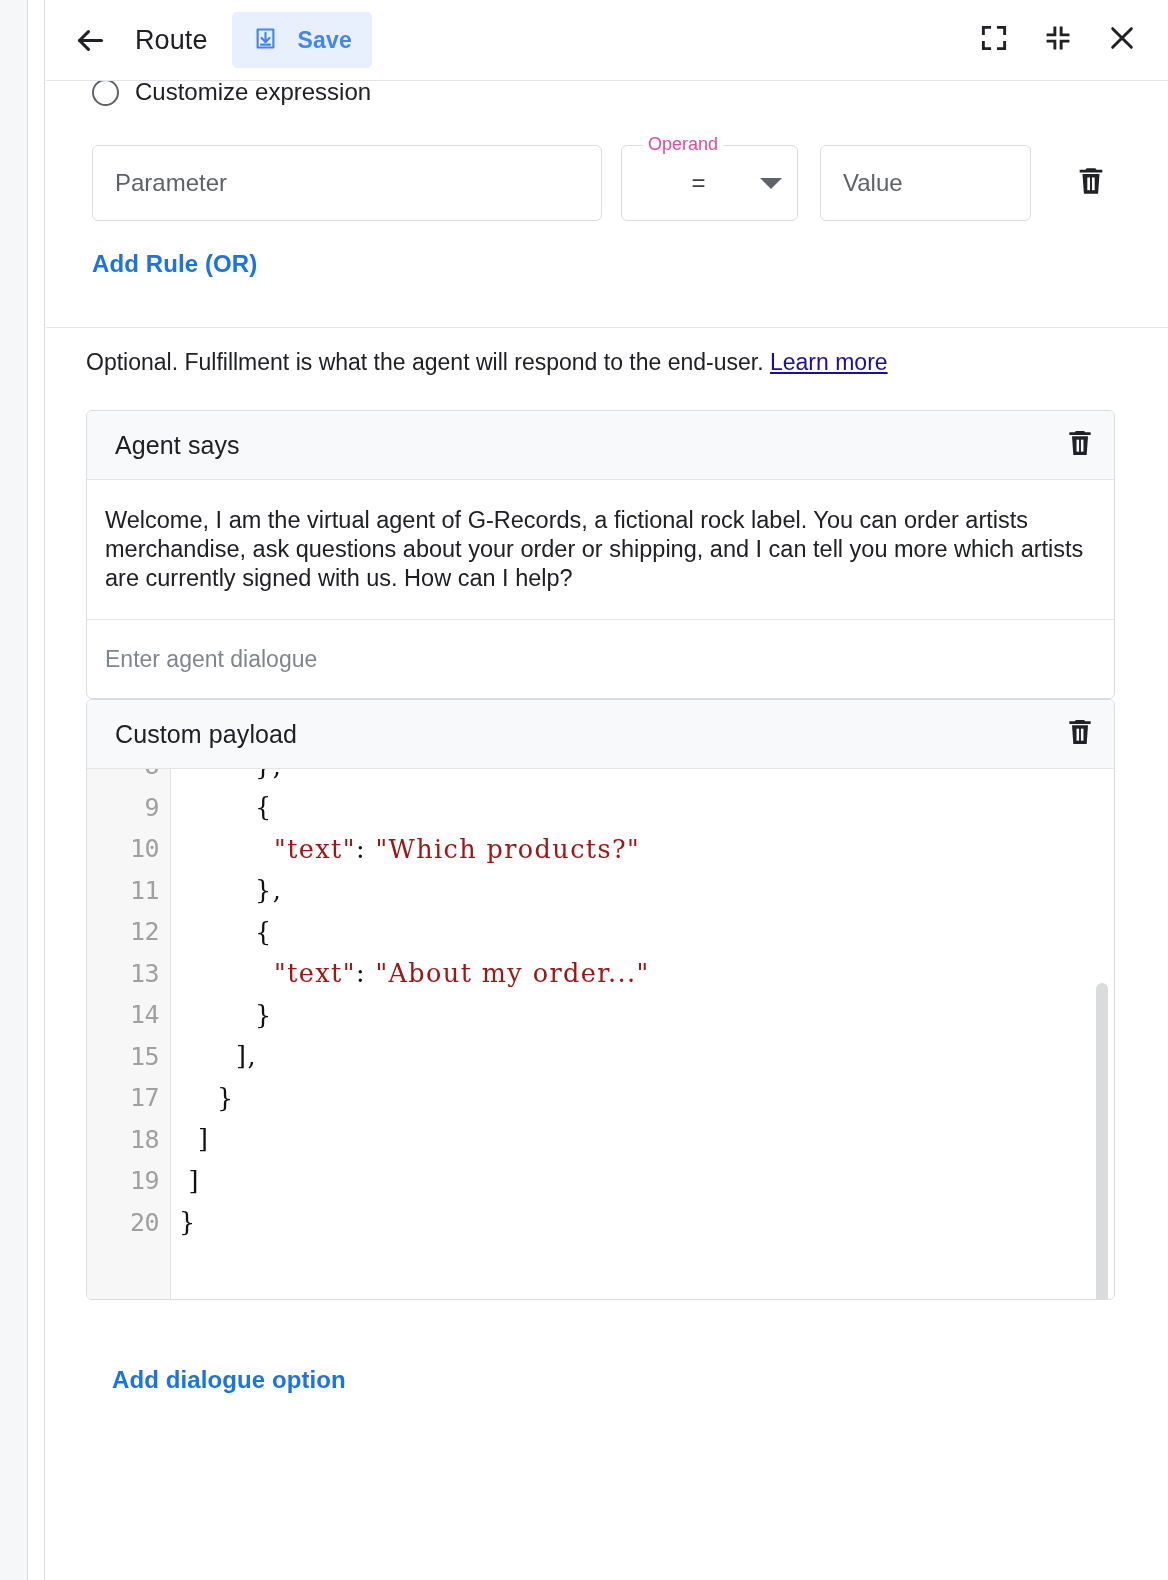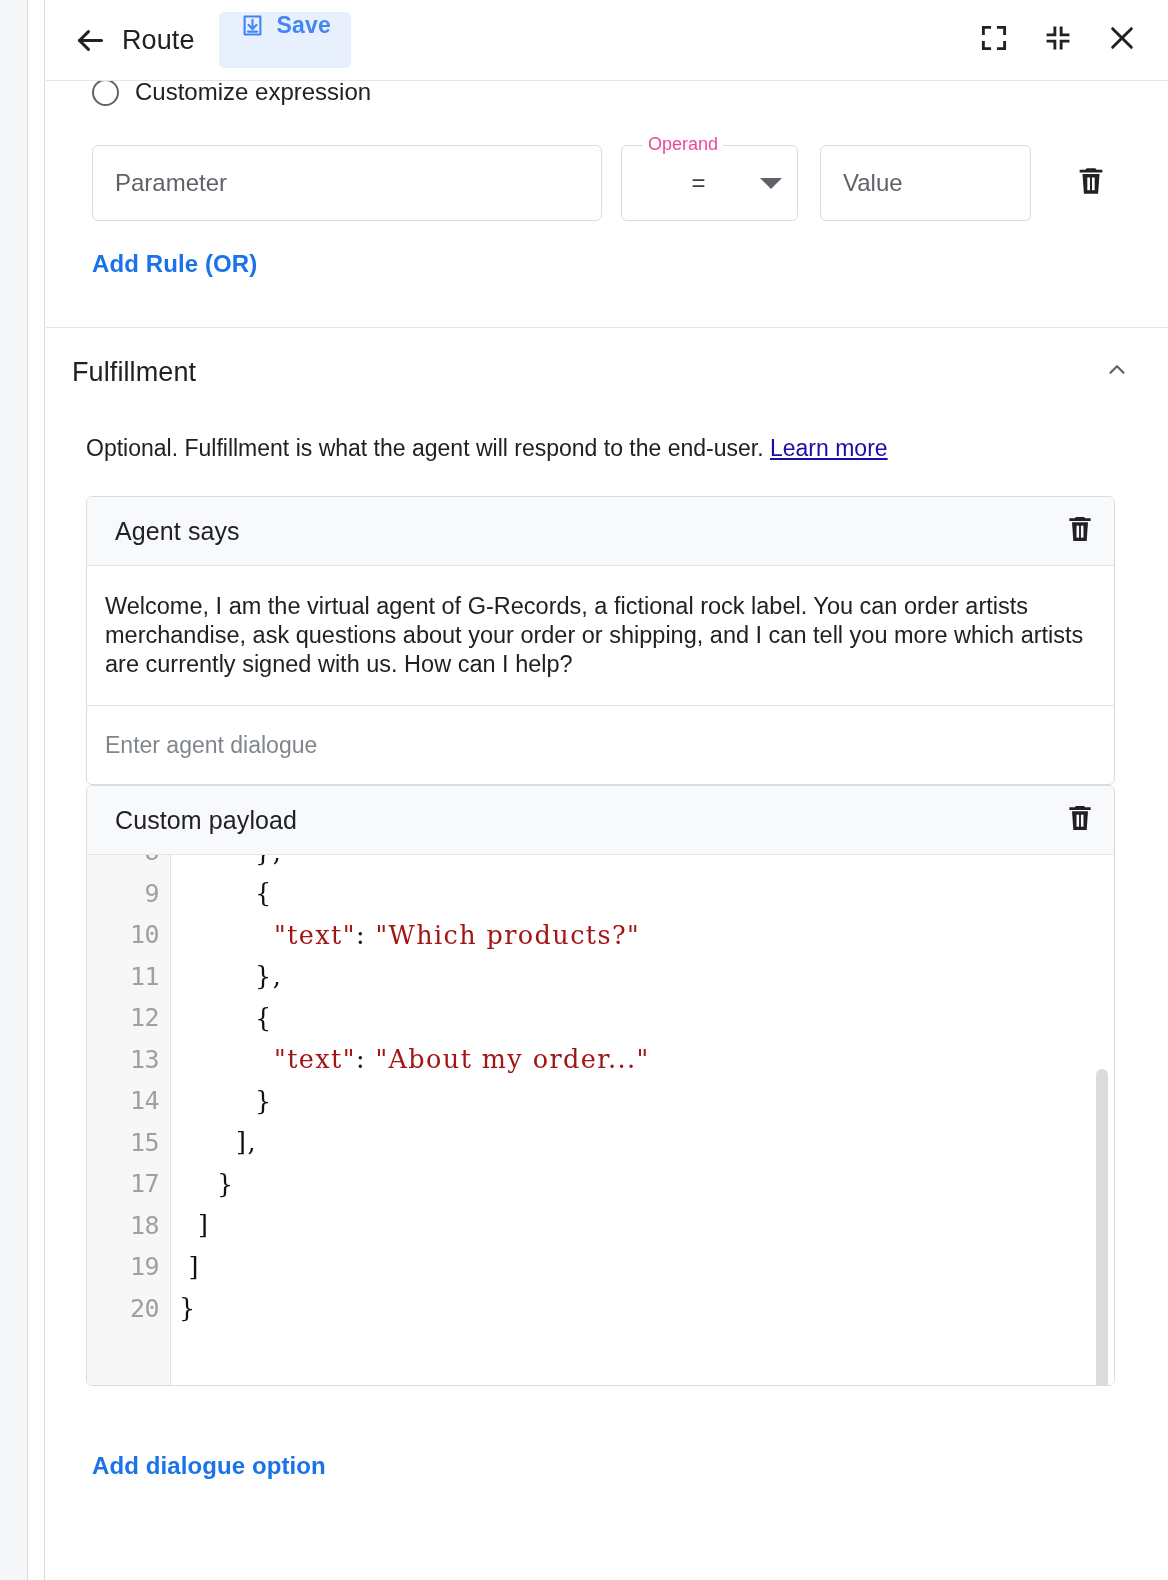--- a/index.html
+++ b/index.html
@@ -84,29 +84,30 @@
     border-radius: 50%;
     cursor: pointer;
     flex: 0 0 auto;
   }
   .back-btn svg { display: block; }
 
   .topbar-title {
     font-size: 27px;
     color: #202124;
     letter-spacing: 0.1px;
-    margin-left: 10px;
+    margin-left: 23px;
     white-space: nowrap;
   }
 
   .save-btn {
     margin-left: 24px;
     height: 56px;
     display: flex;
-    gap: 11px;
+    align-items: center;
+    gap: 19px;
     padding: 0 20px;
     background: #e8f0fe;
     border: none;
     border-radius: 5px;
     cursor: pointer;
     font-family: inherit;
   }
   .save-btn .lbl {
     font-size: 23px;
     font-weight: 700;
@@ -390,21 +391,21 @@
     position: absolute;
     right: 6px;
     top: 214px;
     width: 12px;
     height: 330px;
     background: #d9dbdd;
     border-radius: 6px;
   }
 
   .add-dialogue {
-    margin-left: 20px;
+    margin-left: 40px;
     margin-top: 66px;
     font-size: 24px;
     font-weight: 700;
     color: #1a73e8;
     cursor: pointer;
     display: inline-block;
     letter-spacing: 0.1px;
   }
 </style>
 </head>
@@ -462,29 +463,20 @@
               </svg>
             </span>
           </div>
         </div>
 
         <div class="add-rule">Add Rule (OR)</div>
       </div>
 
       <div class="fulfill">
 
-        <div class="fulfill-head">
-          <div class="fulfill-title">Fulfillment</div>
-          <div class="spacer"></div>
-          <span>
-            <svg width="26" height="26" viewBox="0 0 24 24" fill="none" stroke="#5f6368" stroke-width="2.1" stroke-linecap="round" stroke-linejoin="round">
-              <polyline points="6 14.5 12 8.5 18 14.5"></polyline>
-            </svg>
-          </span>
-        </div>
 
         <div class="fulfill-desc">
           <span>Optional. Fulfillment is what the agent will respond to the end-user.</span>
           <a>Learn more</a>
         </div>
 
         
         <div class="card card-agent">
           <div class="card-head">
             <div class="title">Agent says</div>

